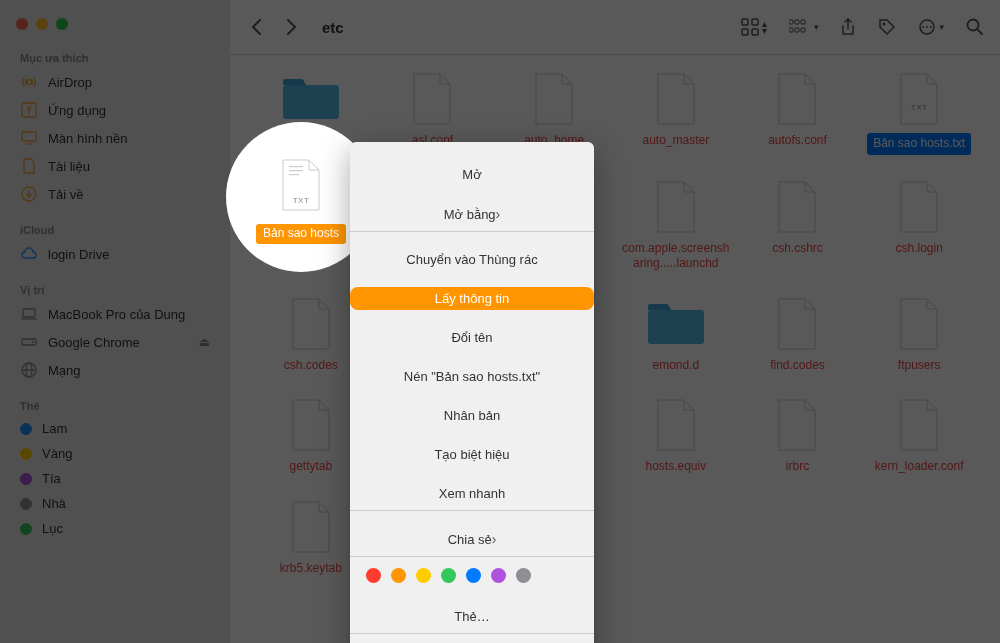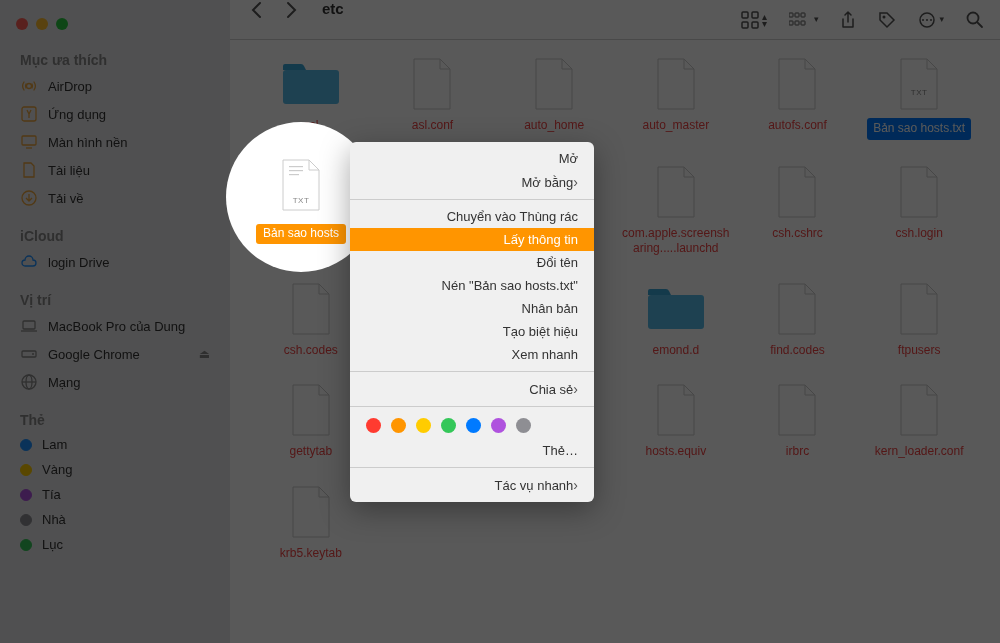--- a/index.html
+++ b/index.html
@@ -12,34 +12,34 @@
     
     
     .sidebar { width: 230px; background: #e5e5e7; padding: 8px 0; display: flex; flex-direction: column; }
     .traffic-lights { display: flex; gap: 8px; padding: 10px 16px; }
     .tl { width: 12px; height: 12px; border-radius: 50%; }
     .tl.red { background: #ff5f57; }
     .tl.yellow { background: #febc2e; }
     .tl.green { background: #28c840; }
     
     .sb-section { padding: 4px 0; }
-    .sb-header { font-size: 14px; color: #888; font-weight: 600; padding: 8px 20px 4px; }
+    .sb-header { font-size: 11px; color: #888; font-weight: 600; padding: 8px 20px 4px; }
     .sb-item { display: flex; align-items: center; gap: 10px; padding: 5px 20px; font-size: 13px; color: #333; cursor: pointer; }
     .sb-item .icon { width: 18px; height: 18px; display: flex; align-items: center; justify-content: center; font-size: 15px; }
     .sb-item .icon.orange { color: #e8a33d; }
     .sb-item .icon.blue { color: #1e90ff; }
     .sb-item .icon.gray { color: #888; }
     .sb-item .eject { margin-left: auto; color: #888; font-size: 12px; }
     .tag-dot { width: 12px; height: 12px; border-radius: 50%; border: 1.5px solid currentColor; }
     
     
     .main { flex: 1; display: flex; flex-direction: column; background: #fff; }
     
     
-    .toolbar { height: 40px; display: flex; padding: 0 16px; gap: 6px; border-bottom: 1px solid #d0d0d0; }
+    .toolbar { height: 55px; display: flex; align-items: center; padding: 0 16px; gap: 6px; border-bottom: 1px solid #d0d0d0; }
     .nav-buttons { display: flex; gap: 16px; margin-right: 14px; }
     .nav-btn { width: 20px; height: 20px; display: flex; align-items: center; justify-content: center; color: #555; font-size: 20px; cursor: pointer; }
     .toolbar-title { font-size: 15px; font-weight: 600; color: #333; flex: 1; }
     .toolbar-right { display: flex; align-items: center; gap: 22px; }
     .tb-btn { color: #555; font-size: 17px; cursor: pointer; display: flex; align-items: center; gap: 3px; }
     .tb-btn .caret { font-size: 10px; display: flex; flex-direction: column; line-height: 7px; }
     
     
     .file-grid { flex: 1; padding: 8px 20px; display: grid; grid-template-columns: repeat(6, 1fr); gap: 8px 0; align-content: start; }
     .file-item { display: flex; flex-direction: column; align-items: center; gap: 6px; padding: 8px 4px; cursor: pointer; }
@@ -50,22 +50,22 @@
     .file-name.selected { background: #007aff; color: #fff; padding: 3px 6px; border-radius: 3px; }
     .file-badge { position: absolute; bottom: 15px; left: 50%; transform: translateX(-50%); font-size: 8px; color: #888; letter-spacing: 0.5px; }
     
     
     .spotlight { position: absolute; left: 226px; top: 122px; width: 150px; height: 150px; border-radius: 50%; background: #fff; z-index: 10; display: flex; flex-direction: column; align-items: center; justify-content: center; }
     .spotlight .file-icon { width: 58px; height: 70px; }
     .spotlight .file-name { background: #ff9500; color: #fff; padding: 2px 7px; border-radius: 3px; font-size: 12px; margin-top: 4px; }
     
     
     .context-menu { position: absolute; left: 350px; top: 142px; width: 244px; background: #f0f0f0; border-radius: 6px; box-shadow: 0 8px 30px rgba(0,0,0,0.35); z-index: 20; padding: 5px 0; font-size: 13px; color: #333; }
-    .cm-item { padding: 4px 16px; display: flex; align-items: center; justify-content: flex-end; cursor: pointer; }
-    .cm-item.highlighted { background: #ff9500; color: #fff; }
+    .cm-item { padding: 4px 16px; display: flex; align-items: center; justify-content: center; cursor: pointer; margin-top: 16px; }
+    .cm-item.highlighted { background: #ff9500; color: #fff; border-radius: 8px; }
     .cm-item .chevron { font-size: 14px; color: #555; }
     .cm-sep { height: 1px; background: #ccc; margin: 5px 0; }
     .cm-colors { display: flex; gap: 10px; padding: 6px 16px; }
     .cm-color { width: 15px; height: 15px; border-radius: 50%; }
   </style>
 </head>
 <body>
 
 <div class="window">
 

